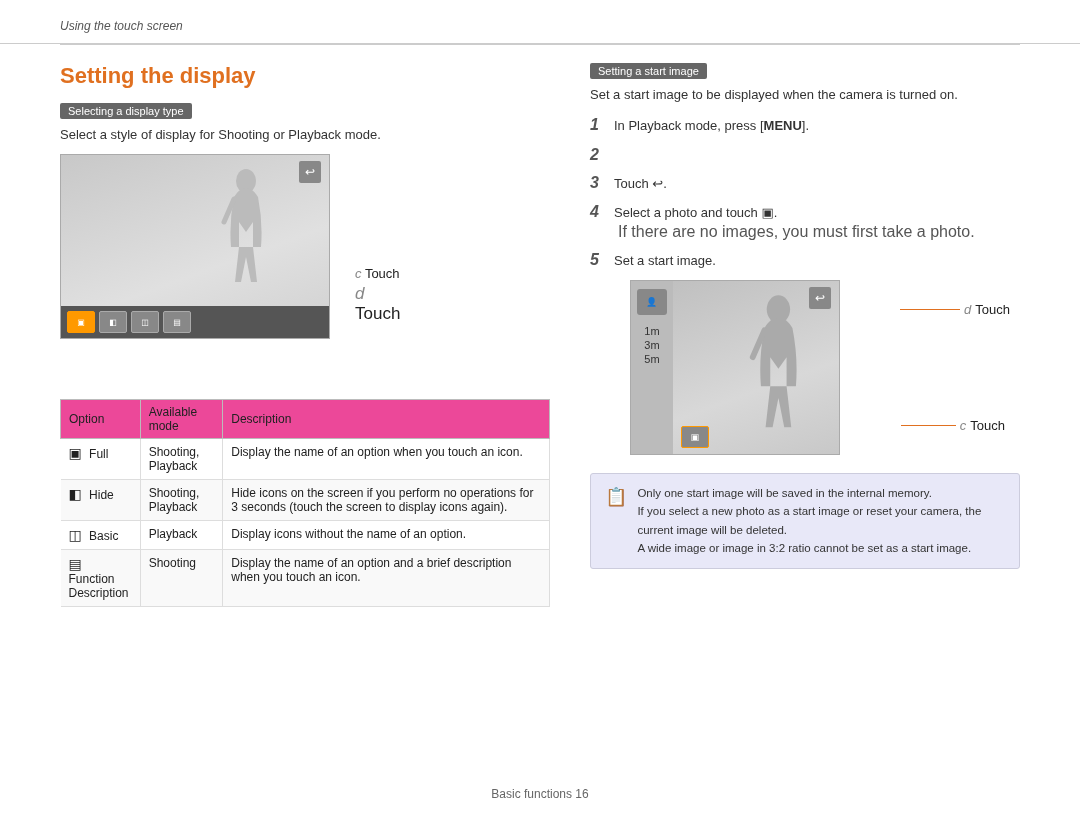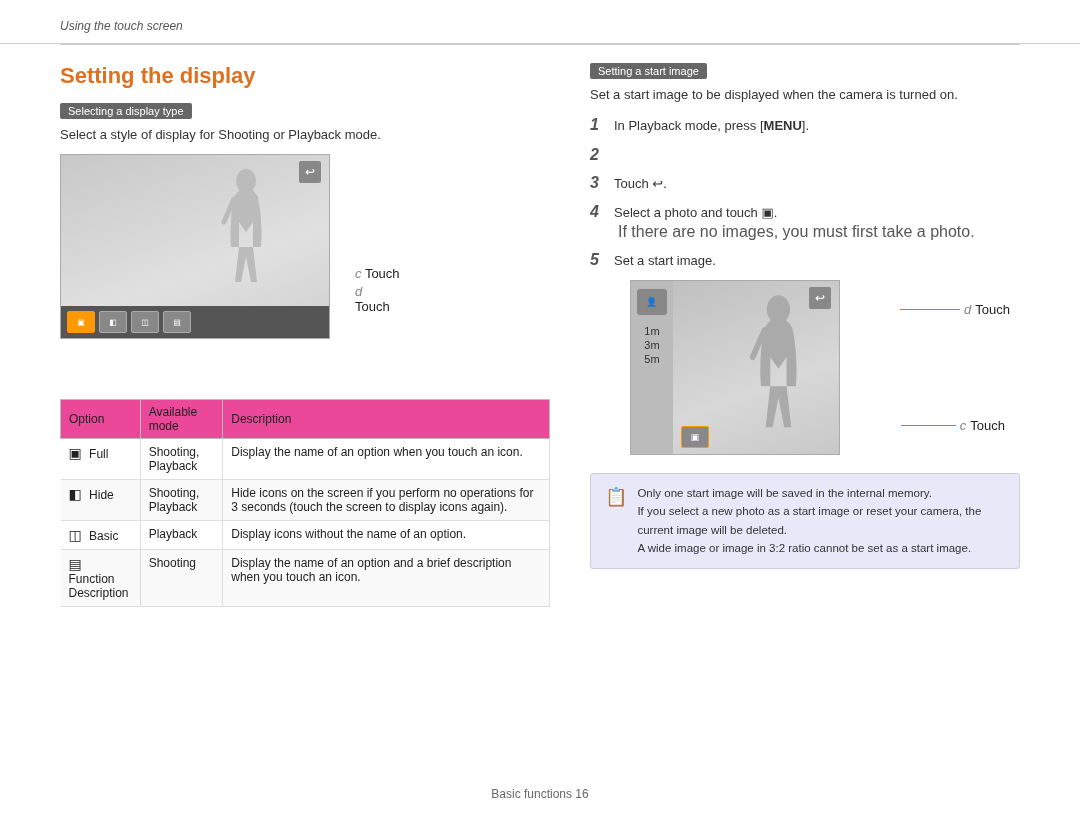--- a/index.html
+++ b/index.html
@@ -396,21 +396,21 @@
           <line x1="85" y1="155" x2="280" y2="155" stroke="#e07020" stroke-width="1.5"></line>
           <line x1="280" y1="155" x2="300" y2="145" stroke="#e07020" stroke-width="1.5"></line>
 
           <line x1="85" y1="168" x2="280" y2="168" stroke="#e07020" stroke-width="1.5"></line>
           <line x1="280" y1="168" x2="300" y2="178" stroke="#e07020" stroke-width="1.5"></line>
         </svg>
         <div style="position:absolute;top:-6px;left:295px;font-size:13px;">
           <span class="ann-letter">c</span>
           <span>Touch</span>
         </div>
-        <div style="position:absolute;top:12px;left:295px;font-size:13px;">
+        <div style="position:absolute;top:12px;left:295px;font-size:17px;">
           <span class="ann-letter">d</span>
           <span>Touch</span>
         </div>
       </div>
     </div>
 
     
     <table class="option-table" style="margin-top:60px;">
       <thead>
         <tr>

